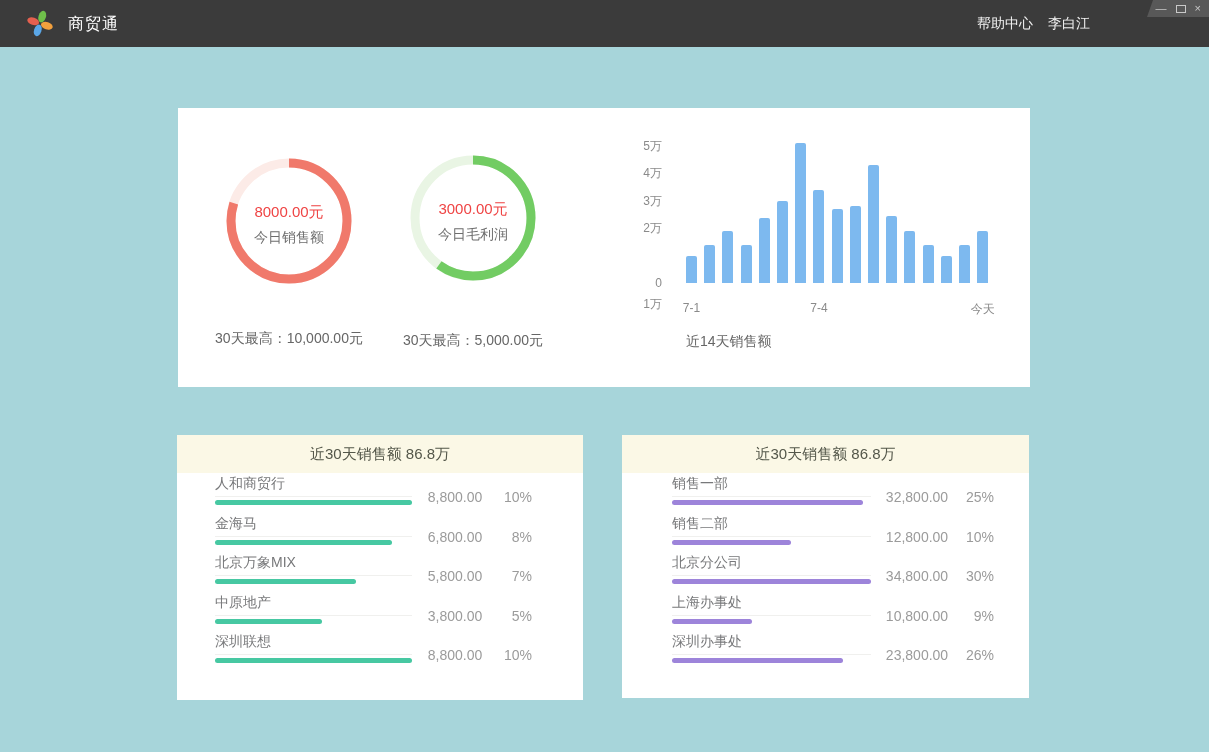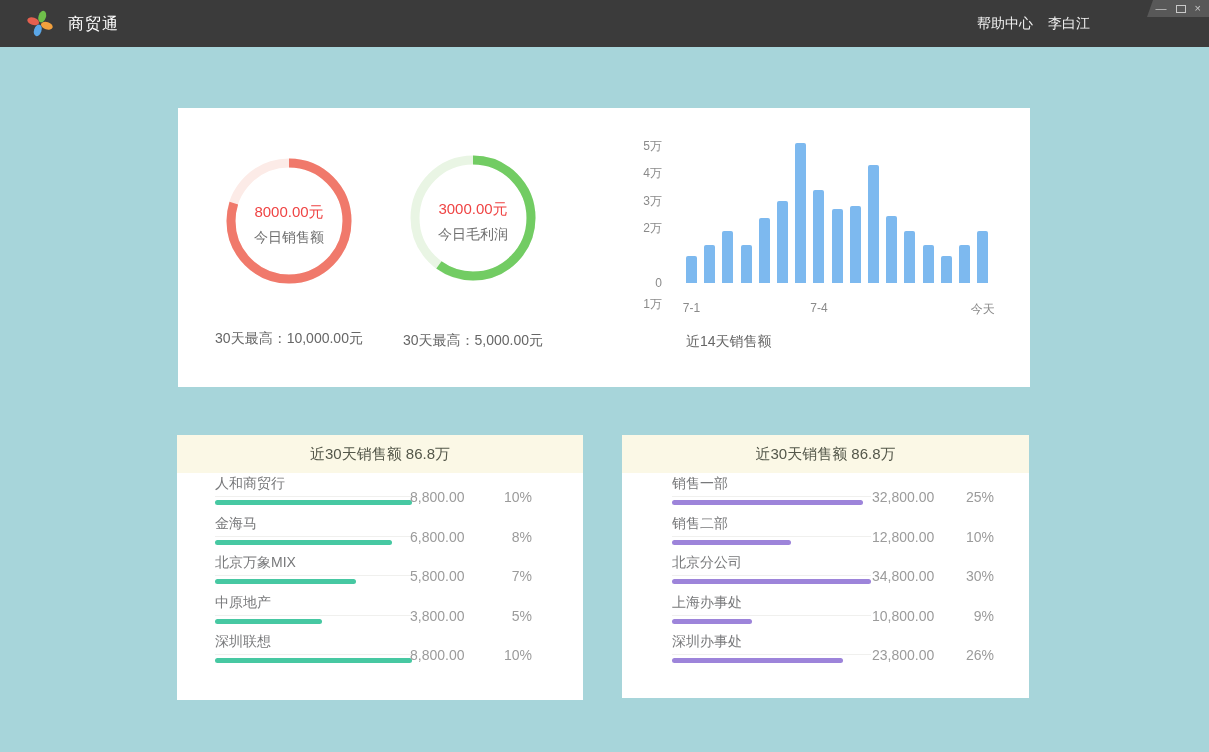--- a/index.html
+++ b/index.html
@@ -29,21 +29,21 @@
   .rank-header { height:38px; background:#fbf8e6; text-align:center; line-height:38px; font-size:15px; color:#54574a; }
   .rank-body { position:relative; }
 
   .rank-row { position:relative; height:39.5px; }
   .row-rule { position:absolute; top:2px; height:22px; border-bottom:1px solid #f0f0ee; font-size:14px; color:#77787a; }
   .card-left  .row-rule { left:38px; width:197px; }
   .card-right .row-rule { left:50px; width:199px; }
   .row-bar { position:absolute; top:27px; height:5px; border-radius:3px; }
   .card-left  .row-bar { left:38px; }
   .card-right .row-bar { left:50px; }
-  .row-value { position:absolute; top:16px; font-size:14px; color:#9b9b9b; text-align:left; width:90px; }
+  .row-value { position:absolute; top:16px; font-size:14px; color:#9b9b9b; text-align:center; width:90px; }
   .card-left  .row-value { right:83px; }
   .card-right .row-value { right:67px; }
   .row-pct { position:absolute; top:16px; font-size:14px; color:#9b9b9b; text-align:right; width:40px; }
   .card-left  .row-pct { right:51px; }
   .card-right .row-pct { right:35px; }
 
   
   .donut-block { position:absolute; width:126px; height:126px; }
   .donut-1 { left:48px;  top:50px; }
   .donut-2 { left:232px; top:47px; }

